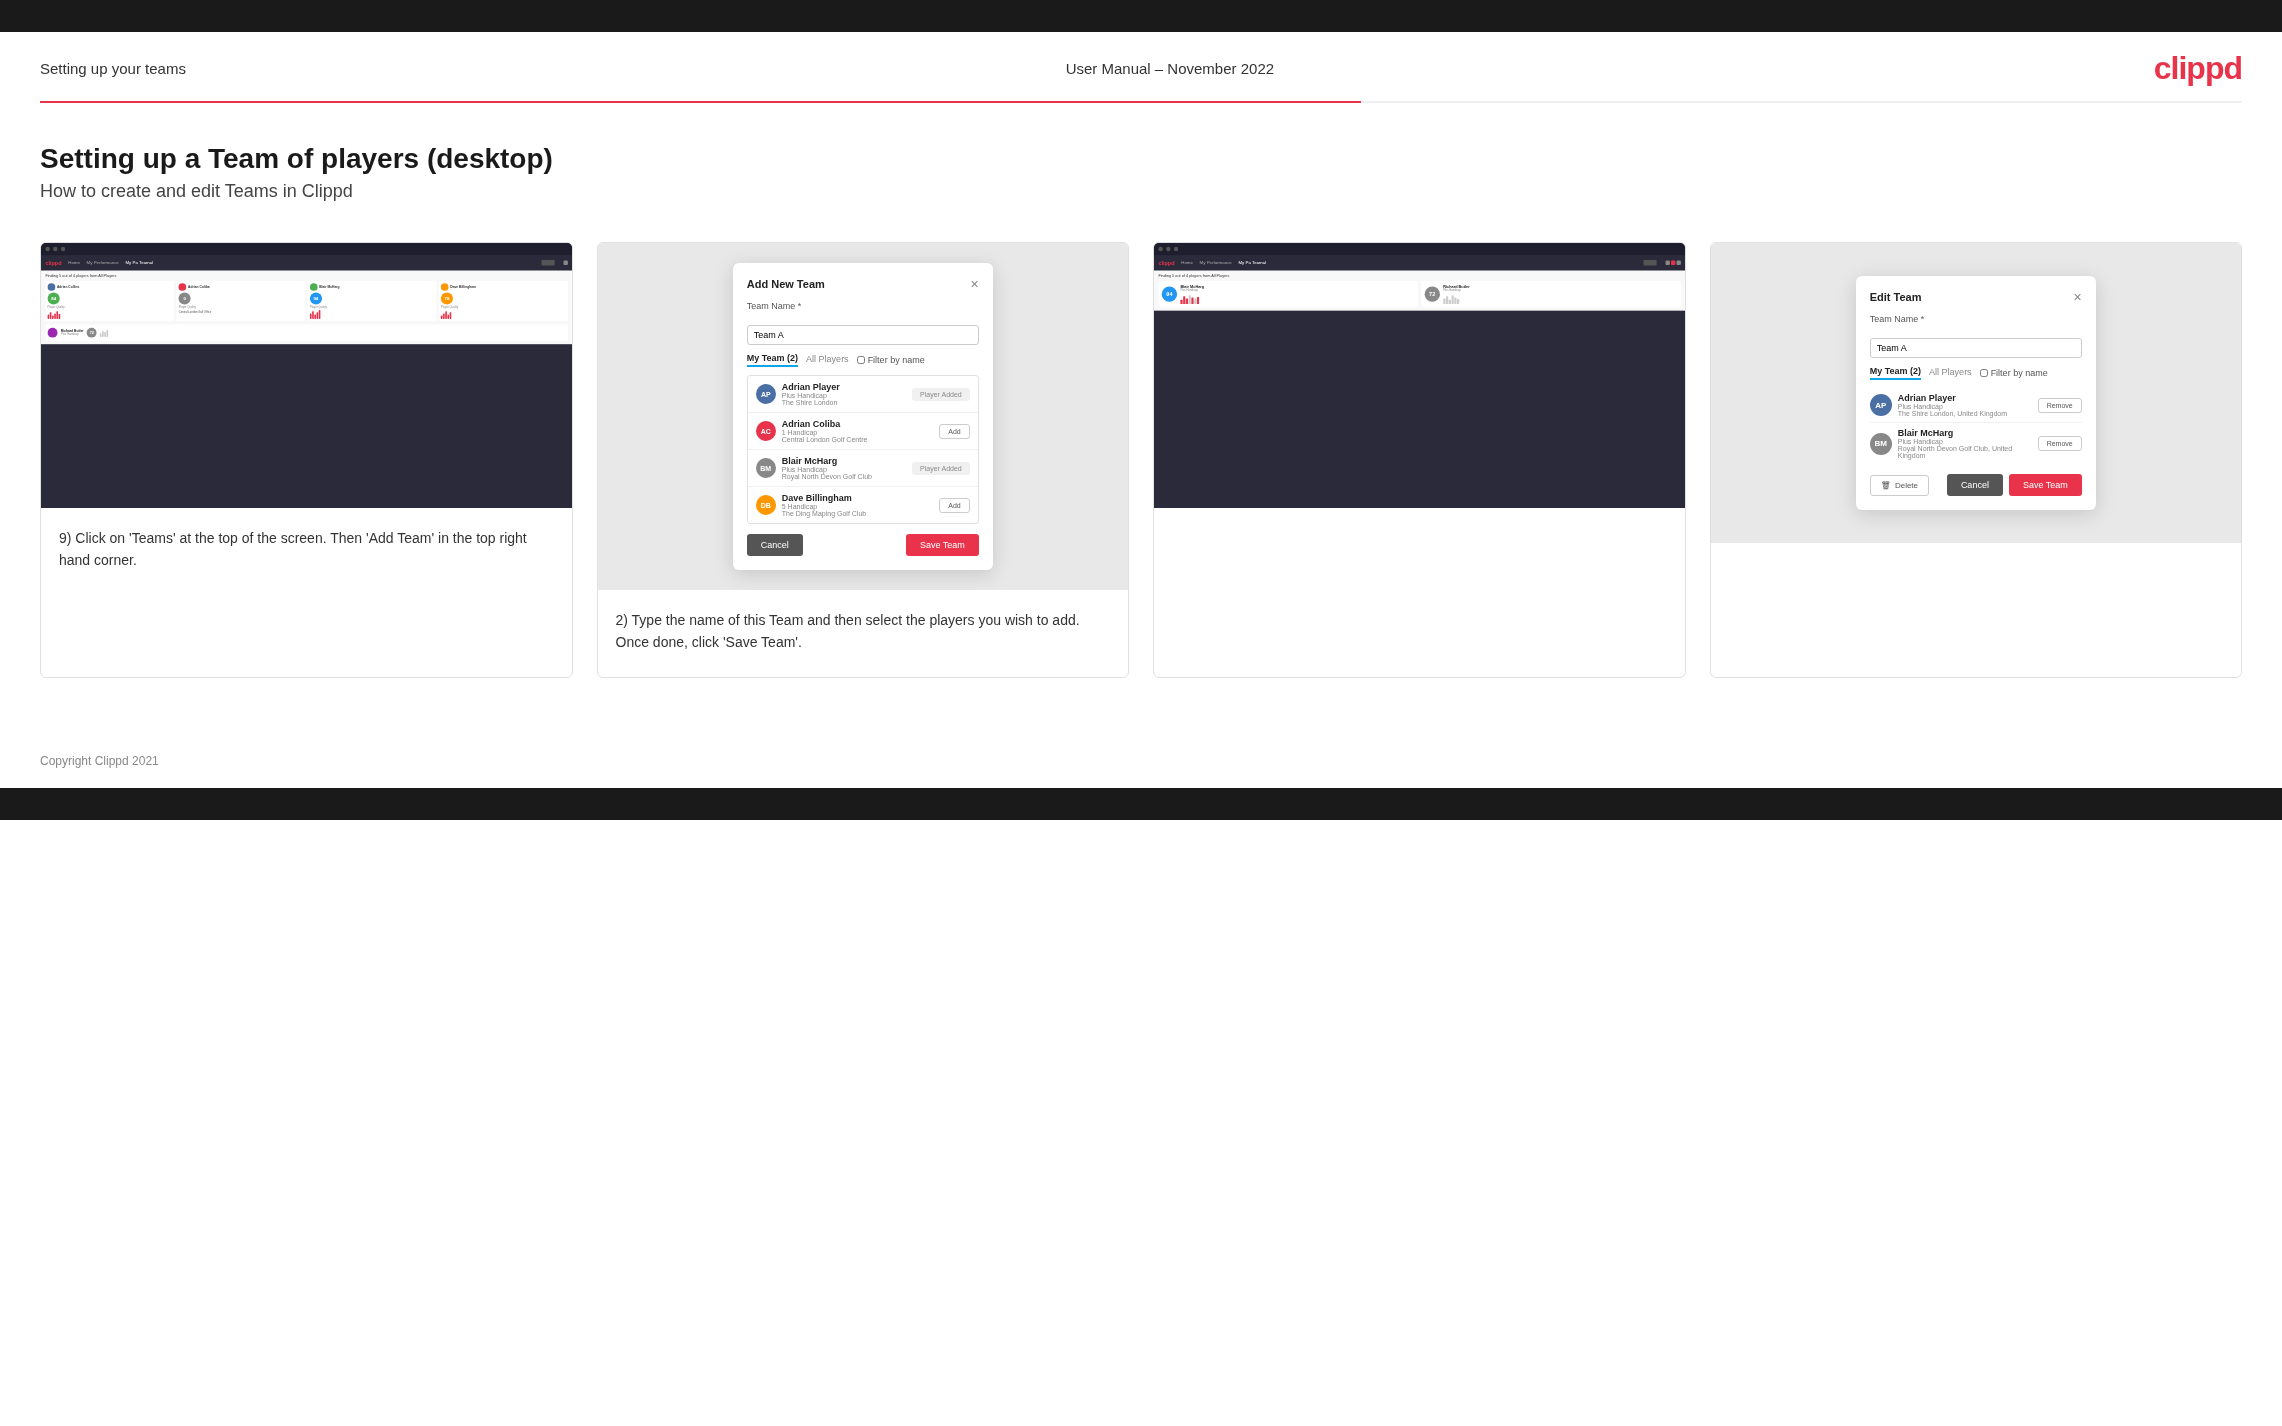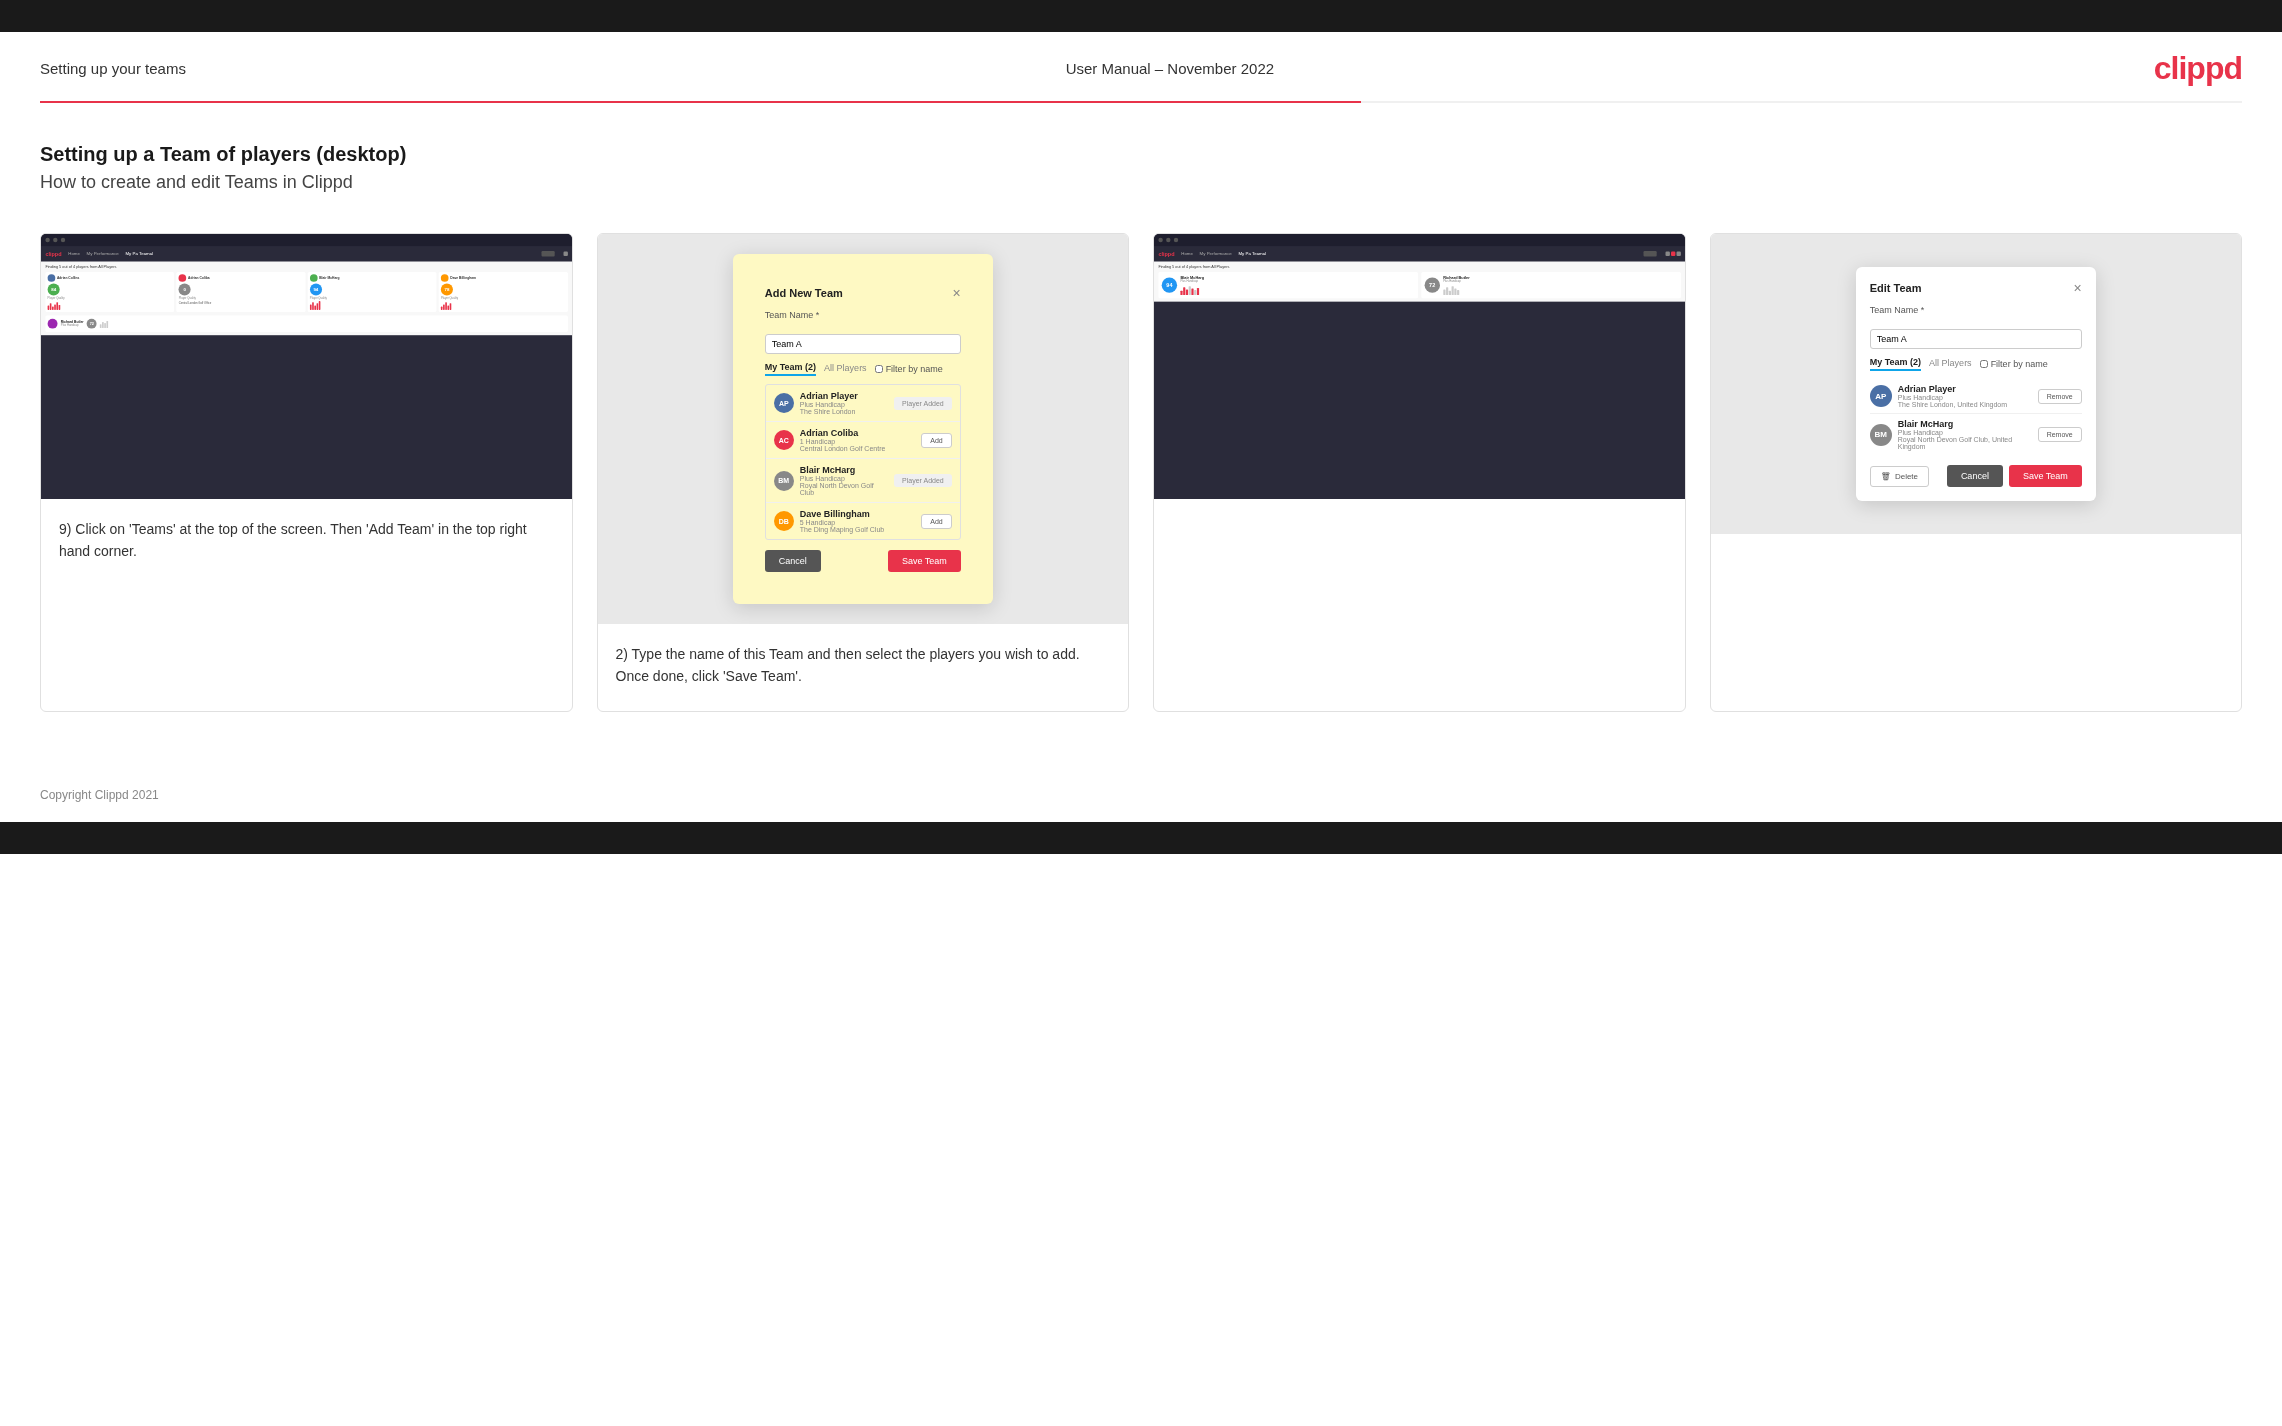--- a/index.html
+++ b/index.html
@@ -45,21 +45,21 @@
       background: linear-gradient(to right, #e8334a 60%, #f0f0f0 60%);
       margin: 0 40px;
     }
 
     
     .page-content {
       padding: 40px 40px 20px 40px;
     }
 
     .page-title {
-      font-size: 20px;
+      font-size: 28px;
       font-weight: 700;
       color: #1a1a1a;
       margin-bottom: 6px;
     }
     .page-subtitle {
       font-size: 18px;
       color: #444;
       margin-bottom: 40px;
     }
 
@@ -167,26 +167,26 @@
 
     
     .screenshot-2 {
       background: #e8e8e8;
       display: flex;
       align-items: center;
       justify-content: center;
       padding: 20px 14px;
     }
     .modal-box {
-      background: #fef9c3;
+      background: #ffffff;
       border-radius: 6px;
       box-shadow: 0 4px 20px rgba(0,0,0,0.15);
       width: 100%;
       max-width: 260px;
-      padding: 32px;
+      padding: 14px;
     }
     .modal-header {
       display: flex;
       justify-content: space-between;
       align-items: center;
       margin-bottom: 10px;
     }
     .modal-title { font-size: 11px; font-weight: 600; color: #222; }
     .modal-close { font-size: 14px; color: #888; cursor: pointer; line-height: 1; }
     .modal-label { font-size: 9px; color: #555; margin-bottom: 13px; }

